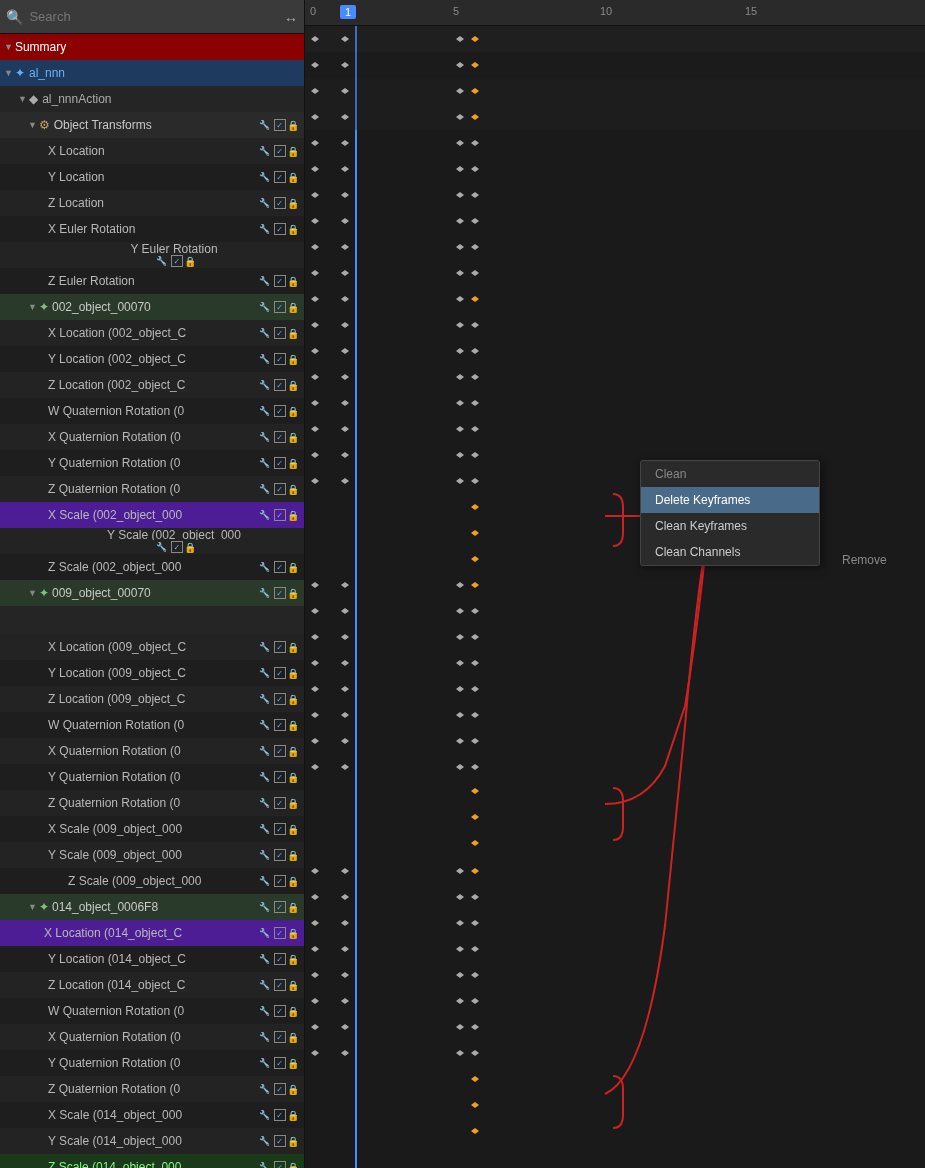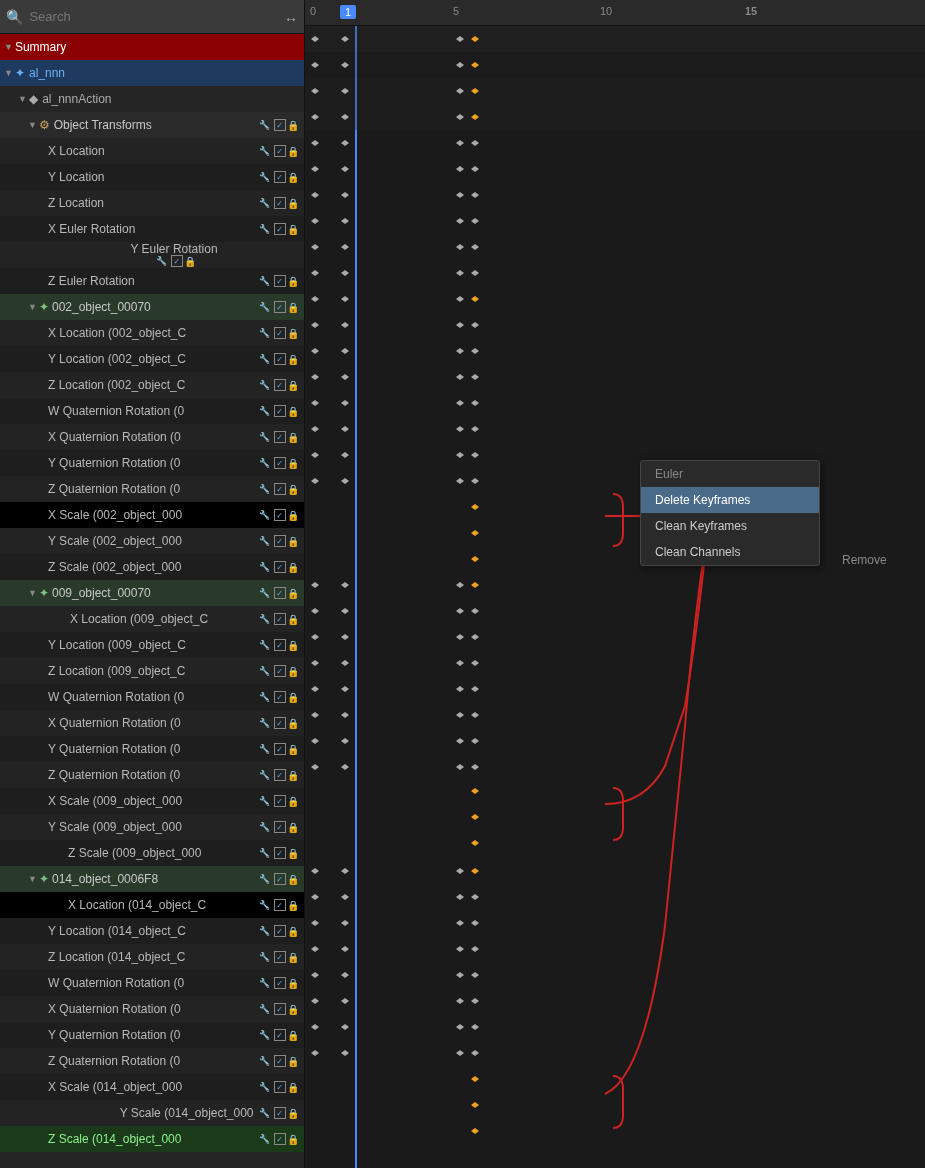--- a/index.html
+++ b/index.html
@@ -360,29 +360,29 @@
           </div>
       </div>
       <div class="tree-row channel" style="padding-left:48px;background:#232323;">
         <span class="row-label">Z Quaternion Rotation (0</span>
         <div class="row-icons">
             <span class="icon-small">🔧</span>
             <span class="checkbox-icon">✓</span>
             <span class="lock-icon">🔒</span>
           </div>
       </div>
-      <div class="tree-row channel" style="padding-left:48px;background:#000000;">
+      <div class="tree-row channel" style="padding-left:48px;background:#4c1d95;">
         <span class="row-label">X Scale (002_object_000</span>
         <div class="row-icons">
             <span class="icon-small">🔧</span>
             <span class="checkbox-icon">✓</span>
             <span class="lock-icon">🔒</span>
           </div>
       </div>
-      <div class="tree-row channel" style="padding-left:48px;background:#232323;">
+      <div class="tree-row channel" style="padding-left:48px;background:#232323;flex-direction:column;">
         <span class="row-label">Y Scale (002_object_000</span>
         <div class="row-icons">
             <span class="icon-small">🔧</span>
             <span class="checkbox-icon">✓</span>
             <span class="lock-icon">🔒</span>
           </div>
       </div>
       <div class="tree-row channel" style="padding-left:48px;background:#1e1e1e;">
         <span class="row-label">Z Scale (002_object_000</span>
         <div class="row-icons">
@@ -396,21 +396,21 @@
         <span class="chevron">▼</span>
         <span style="color:#80c080;margin-right:3px;">✦</span>
         <span class="row-label">009_object_00070</span>
         <div class="row-icons">
             <span class="icon-small">🔧</span>
             <span class="checkbox-icon">✓</span>
             <span class="lock-icon">🔒</span>
           </div>
       </div>
 
-      <div class="tree-row channel" style="padding-left:70px;background:#232323;">
+      <div class="tree-row channel" style="padding-left:48px;background:#232323;margin-top:28px;">
         <span class="row-label">X Location (009_object_C</span>
         <div class="row-icons">
             <span class="icon-small">🔧</span>
             <span class="checkbox-icon">✓</span>
             <span class="lock-icon">🔒</span>
           </div>
       </div>
       <div class="tree-row channel" style="padding-left:48px;background:#1e1e1e;">
         <span class="row-label">Y Location (009_object_C</span>
         <div class="row-icons">
@@ -488,21 +488,21 @@
         <span class="chevron">▼</span>
         <span style="color:#80c080;margin-right:3px;">✦</span>
         <span class="row-label">014_object_0006F8</span>
         <div class="row-icons">
             <span class="icon-small">🔧</span>
             <span class="checkbox-icon">✓</span>
             <span class="lock-icon">🔒</span>
           </div>
       </div>
 
-      <div class="tree-row channel" style="padding-left:68px;background:#000000;">
+      <div class="tree-row channel" style="padding-left:44px;background:#4c1d95;">
         <span class="row-label">X Location (014_object_C</span>
         <div class="row-icons">
             <span class="icon-small">🔧</span>
             <span class="checkbox-icon">✓</span>
             <span class="lock-icon">🔒</span>
           </div>
       </div>
       <div class="tree-row channel" style="padding-left:48px;background:#1e1e1e;justify-content:center;">
         <span class="row-label">Y Location (014_object_C</span>
         <div class="row-icons">
@@ -552,21 +552,21 @@
           </div>
       </div>
       <div class="tree-row channel" style="padding-left:48px;background:#1e1e1e;">
         <span class="row-label">X Scale (014_object_000</span>
         <div class="row-icons">
             <span class="icon-small">🔧</span>
             <span class="checkbox-icon">✓</span>
             <span class="lock-icon">🔒</span>
           </div>
       </div>
-      <div class="tree-row channel" style="padding-left:48px;background:#232323;text-align:right;">
+      <div class="tree-row channel" style="padding-left:48px;background:#232323;">
         <span class="row-label">Y Scale (014_object_000</span>
         <div class="row-icons">
             <span class="icon-small">🔧</span>
             <span class="checkbox-icon">✓</span>
             <span class="lock-icon">🔒</span>
           </div>
       </div>
       <div class="tree-row channel highlighted" style="padding-left:48px;background:#1a3a1a;color:#8cf08c;">
         <span class="row-label">Z Scale (014_object_000</span>
         <div class="row-icons">
@@ -579,21 +579,21 @@
   </div>
 
   <div class="right-panel">
 
     <div class="timeline-header">
       <div style="position:relative;width:100%;height:100%;padding-top:5px;">
         <span class="frame-label" style="left:5px;">0</span>
         <span class="frame-marker-active" style="left:35px;">1</span>
         <span class="frame-label" style="left:148px;">5</span>
         <span class="frame-label" style="left:295px;">10</span>
-        <span class="frame-label" style="left:440px;font-weight:bold;">15</span>
+        <span class="frame-label" style="left:440px;">15</span>
       </div>
     </div>
 
     <div class="timeline-body">
 
       <div class="current-frame-line" style="left:50px;"></div>
 
       <svg style="position:absolute;top:0;left:0;width:100%;height:100%;pointer-events:none;z-index:10;">
 
         <rect x="0" y="0" width="620" height="26" fill="#2a2a2a" opacity="0.3"></rect>
@@ -801,19 +801,19 @@
 
         <path d="M 308,762 Q 318,762 318,775 L 318,801 Q 318,814 308,814" stroke="#cc2222" stroke-width="2" fill="none"></path>
 
         <path d="M 308,1050 Q 318,1050 318,1063 L 318,1089 Q 318,1102 308,1102" stroke="#cc2222" stroke-width="2" fill="none"></path>
       </svg>
     </div>
   </div>
 </div>
 
 <div class="context-menu" style="left:640px; top:460px;">
-  <div class="context-menu-item" style="color:#888;">Euler</div>
+  <div class="context-menu-item" style="color:#888;">Clean</div>
   <div class="context-menu-item active">Delete Keyframes</div>
   <div class="context-menu-item">Clean Keyframes</div>
   <div class="context-menu-item">Clean Channels</div>
 </div>
 
 <div style="position:absolute;left:842px;top:553px;color:#888;font-size:12px;">Remove</div>
 
 </body></html>

